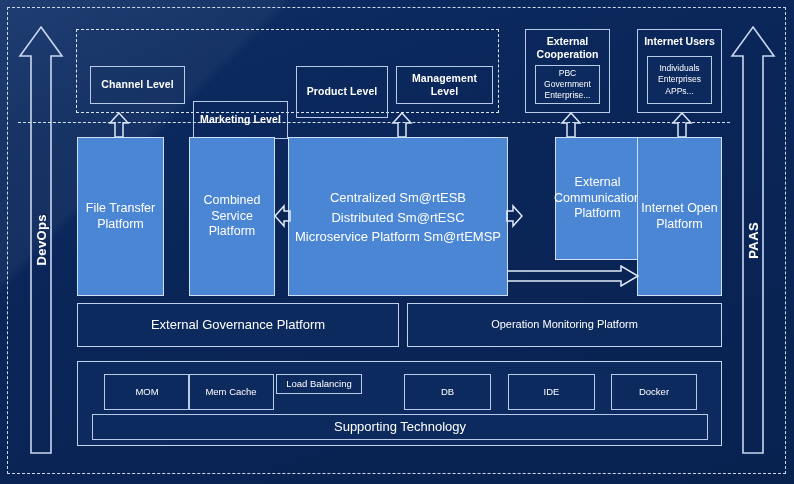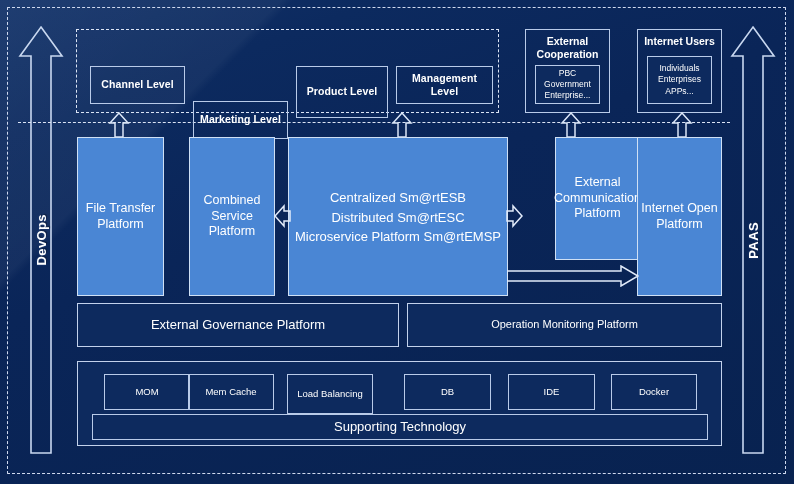--- a/index.html
+++ b/index.html
@@ -207,21 +207,21 @@
   </div>
 
   <div class="box box-dark" style="left:77px;top:361px;width:645px;height:85px;display:block;">
 
     <div class="box box-outline tech" style="left:26px;top:12px;width:86px;height:36px;">
       <span>MOM</span>
     </div>
     <div class="box box-outline tech" style="left:110px;top:12px;width:86px;height:36px;">
       <span>Mem Cache</span>
     </div>
-    <div class="box box-outline tech" style="left:209px;top:12px;width:86px;height:40px;">
+    <div class="box box-outline tech" style="left:198px;top:12px;width:86px;height:20px;">
       <span>Load Balancing</span>
     </div>
     <div class="box box-outline tech" style="left:326px;top:12px;width:87px;height:36px;">
       <span>DB</span>
     </div>
     <div class="box box-outline tech" style="left:430px;top:12px;width:87px;height:36px;">
       <span>IDE</span>
     </div>
     <div class="box box-outline tech" style="left:533px;top:12px;width:86px;height:36px;">
       <span>Docker</span>

